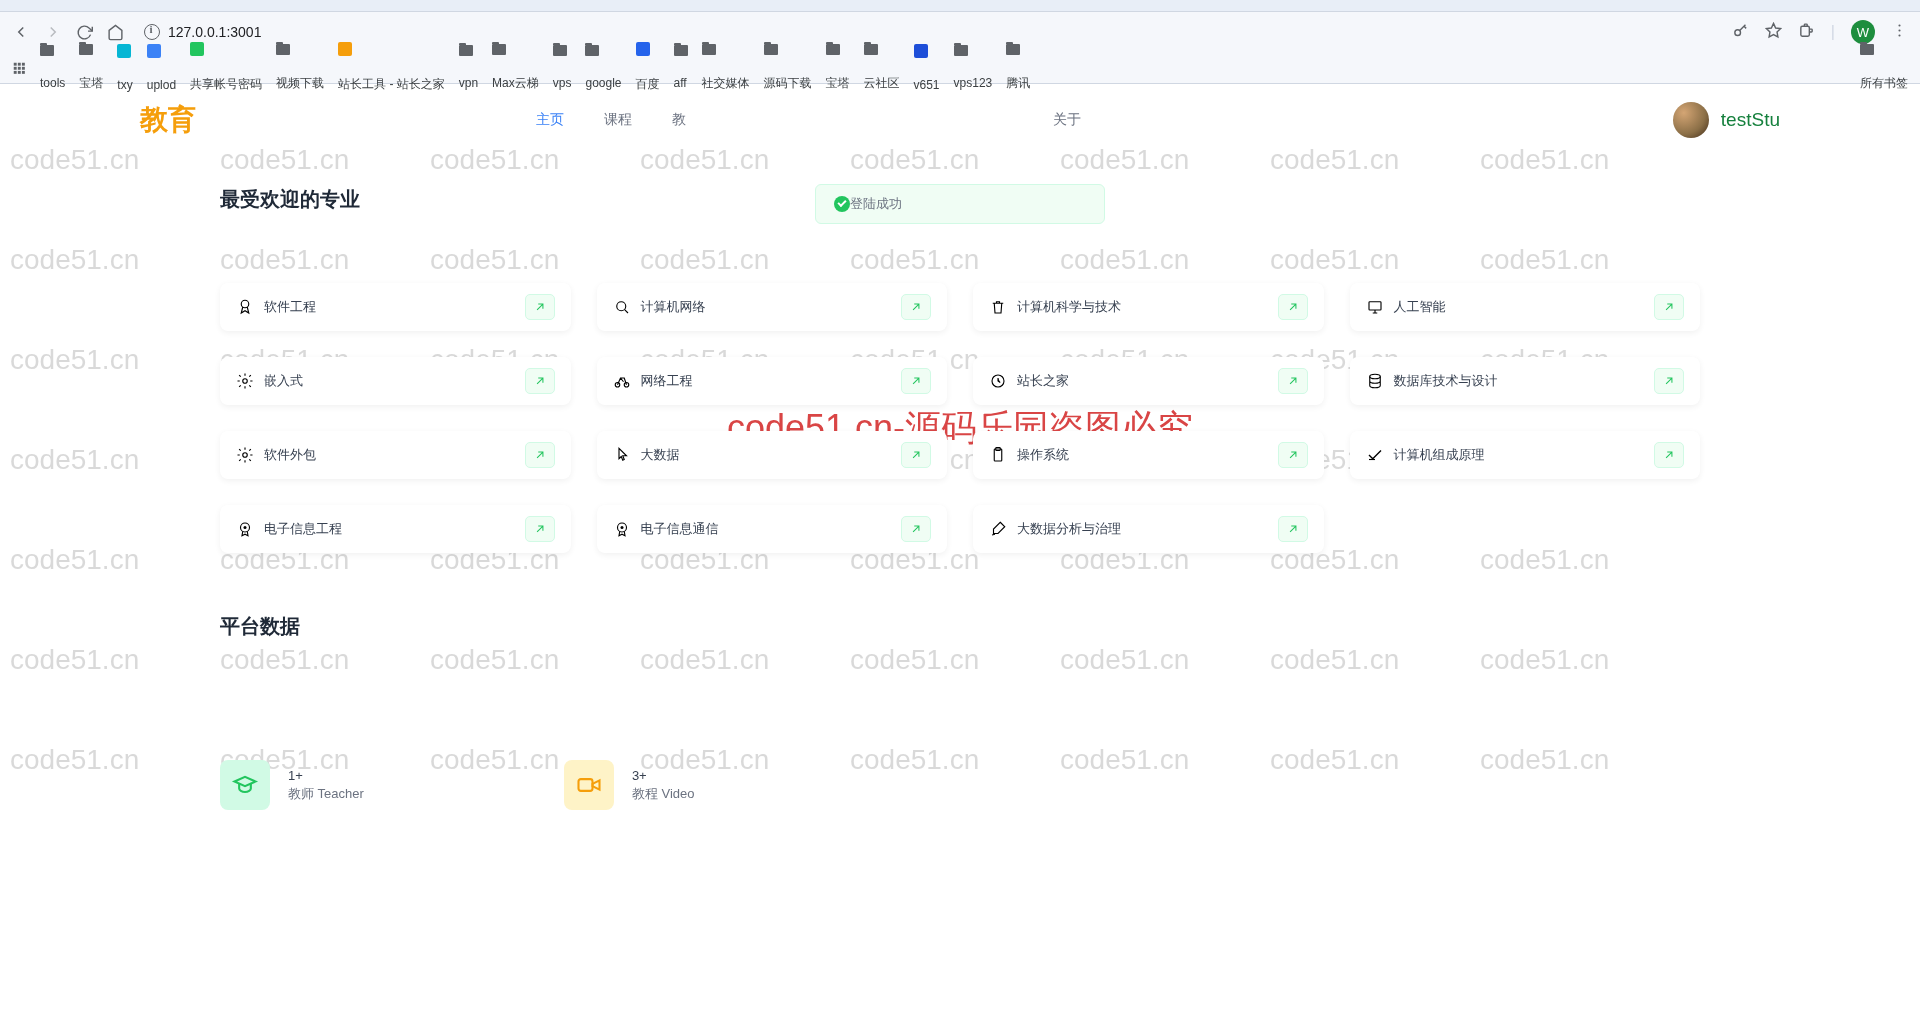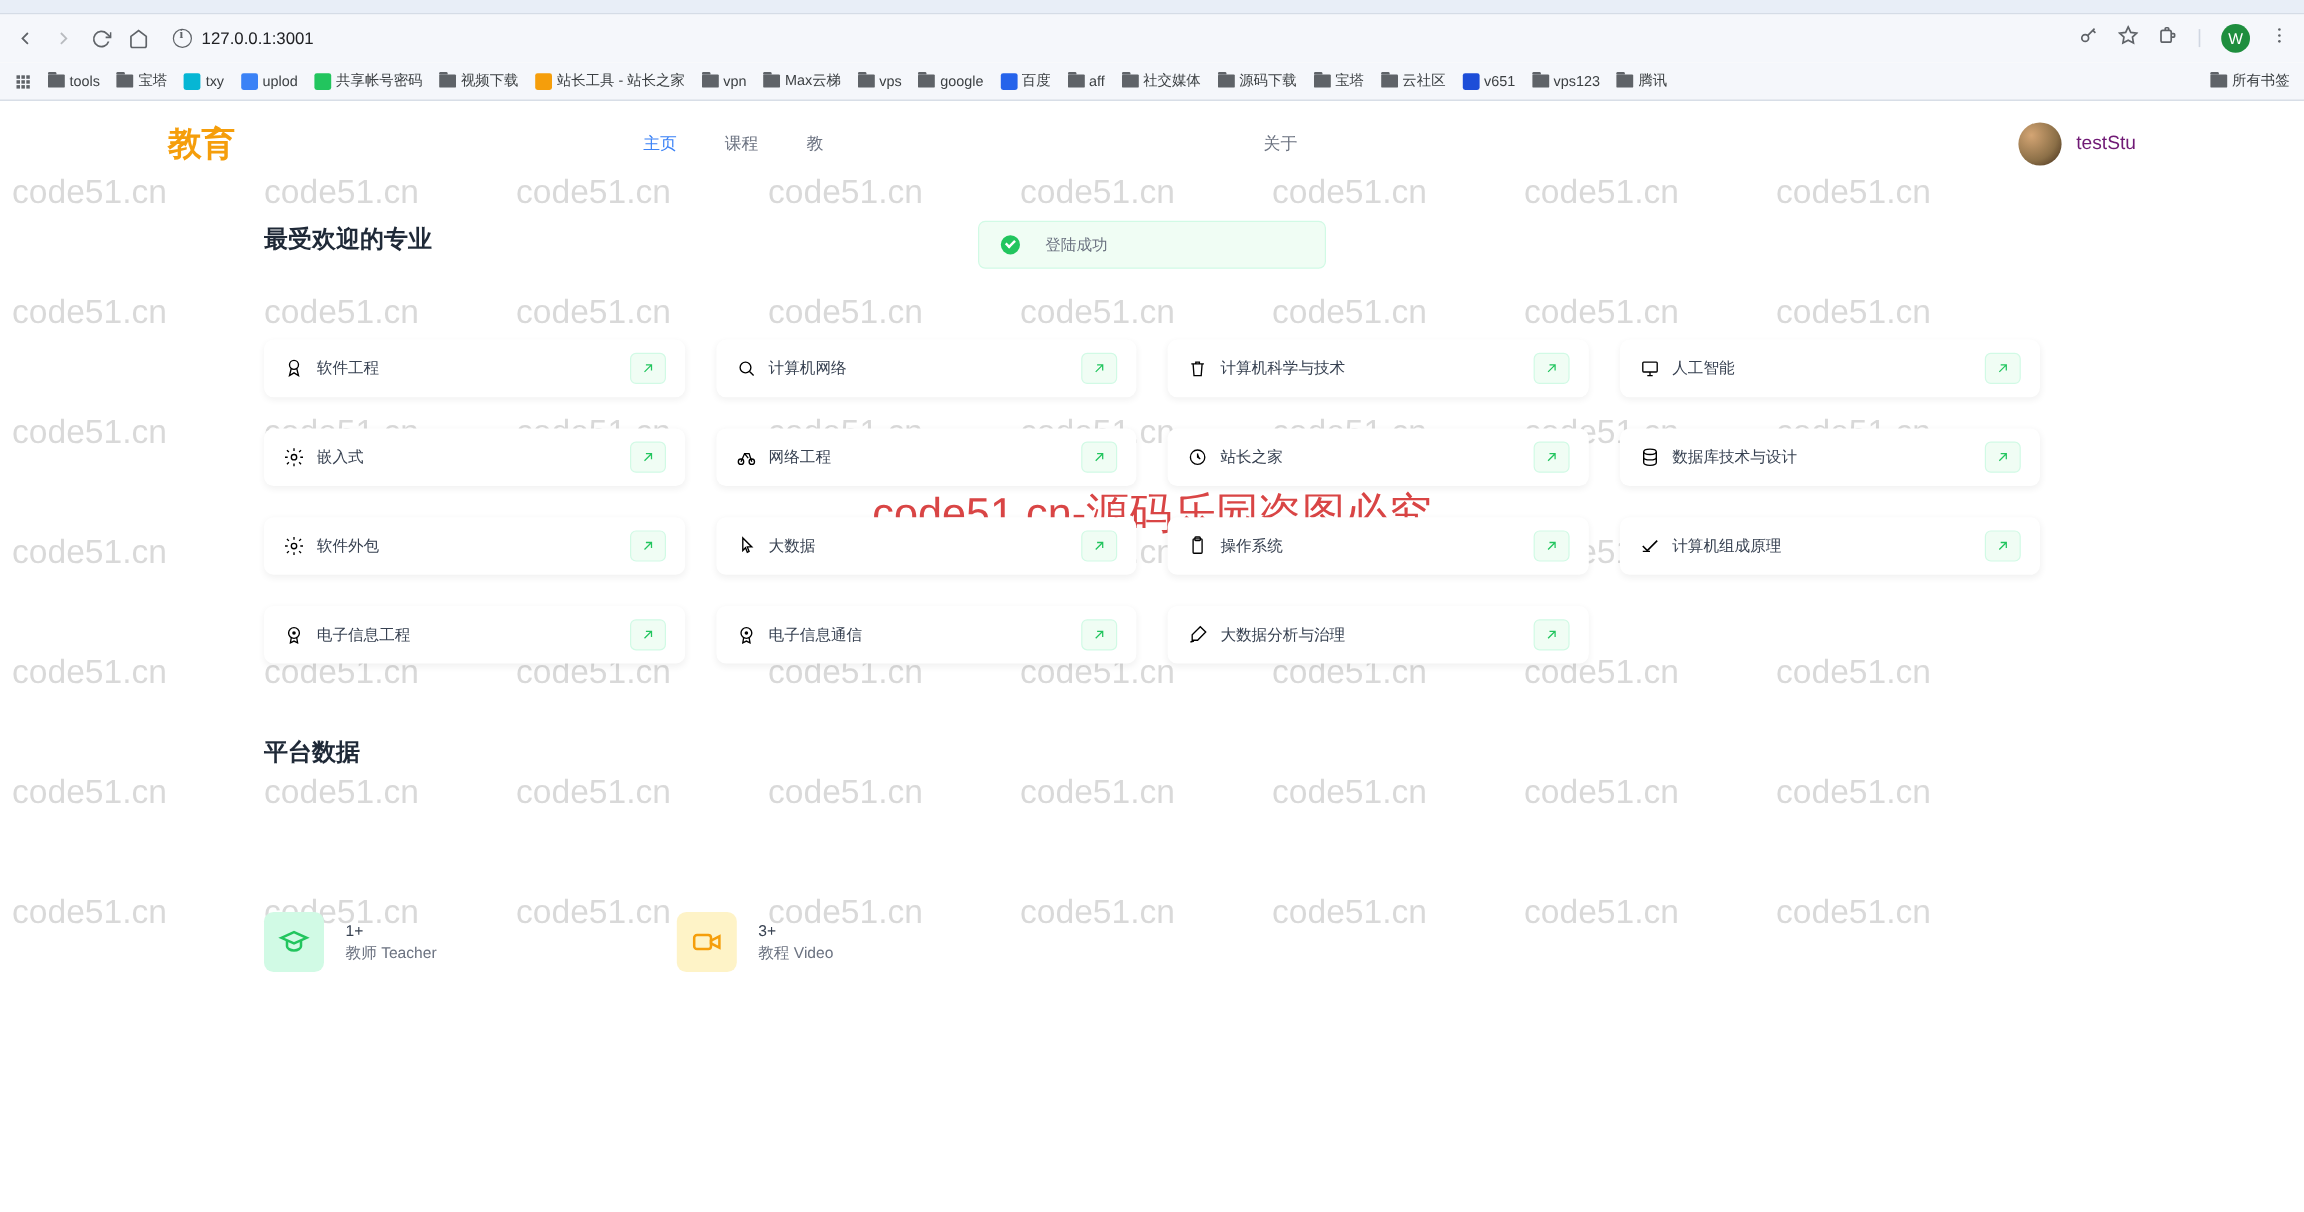--- a/index.html
+++ b/index.html
@@ -10,43 +10,43 @@
 .browser-toolbar { height: 40px; background: #f5f7fb; display: flex; align-items: center; padding: 0 12px; gap: 14px; justify-content: center; }
 .nav-btn { color: #5f6368; cursor: pointer; display: flex; align-items: center; }
 .addr-wrap { display: flex; align-items: center; gap: 8px; margin-left: 6px; }
 .addr-icon { width: 16px; height: 16px; border: 1.5px solid #5f6368; border-radius: 50%; position: relative; }
 .addr-icon::after { content: "i"; position: absolute; top: -2px; left: 4.5px; font-size: 11px; color: #5f6368; font-family: serif; font-weight: bold; }
 .addr-text { color: #202124; font-size: 14px; }
 .toolbar-right { margin-left: auto; display: flex; align-items: center; gap: 16px; color: #5f6368; }
 .avatar-dot { width: 24px; height: 24px; border-radius: 50%; background: #1e8e3e; color: #fff; display: flex; align-items: center; justify-content: center; font-size: 13px; }
 
 .bookmarks-bar { height: 32px; background: #f5f7fb; border-bottom: 1px solid #d0d7e2; display: flex; align-items: center; padding: 0 12px; gap: 14px; font-size: 12px; color: #3c4043; }
-.bm { display: flex; align-items: center; gap: 4px; cursor: pointer; white-space: nowrap; }
+.bm { display: flex; gap: 20px; cursor: pointer; white-space: nowrap; flex-direction: column; }
 .bm-folder { width: 14px; height: 11px; background: #5f6368; border-radius: 1px; position: relative; }
 .bm-folder::before { content: ""; position: absolute; top: -2px; left: 0; width: 7px; height: 2px; background: #5f6368; border-radius: 1px 1px 0 0; }
 .bm-icon { width: 14px; height: 14px; border-radius: 2px; }
 .bm-right { margin-left: auto; }
 
 
 .watermark-layer { position: absolute; top: 84px; left: 0; right: 0; bottom: 0; pointer-events: none; z-index: 0; }
 .wm { position: absolute; color: rgba(120,120,120,0.28); font-size: 28px; font-weight: 400; }
 .wm-center { position: absolute; left: 50%; transform: translateX(-50%); font-size: 36px; color: #d94545; font-weight: 500; white-space: nowrap; }
 
 
 .page { position: relative; z-index: 1; }
 .navbar { height: 72px; display: flex; align-items: center; padding: 0 140px 0 140px; }
 .logo { font-size: 28px; font-weight: 700; color: #f59e0b; }
 .nav-links { display: flex; gap: 40px; margin-left: 340px; text-align: center; }
 .nav-link { font-size: 14px; color: #6b7280; cursor: pointer; }
 .nav-link.active { color: #3b82f6; }
 .nav-right { margin-left: auto; display: flex; align-items: center; gap: 12px; }
 .user-avatar { width: 36px; height: 36px; border-radius: 50%; background: radial-gradient(circle at 30% 30%, #d4a574, #8b6f47 60%, #3d2817); }
-.user-name { font-size: 16px; color: #701a75; }
-
-.toast { position: absolute; top: 100px; left: 50%; transform: translateX(-50%); background: #f0fdf4; border: 1px solid #d1fae5; border-radius: 6px; padding: 10px 18px; display: flex; align-items: center; gap: 21px; min-width: 290px; z-index: 5; }
+.user-name { font-size: 19px; color: #15803d; }
+
+.toast { position: absolute; top: 100px; left: 50%; transform: translateX(-50%); background: #f0fdf4; border: 1px solid #d1fae5; border-radius: 6px; padding: 10px 18px; display: flex; align-items: center; gap: 0; min-width: 290px; z-index: 5; }
 .toast-icon { width: 16px; height: 16px; border-radius: 50%; background: #22c55e; position: relative; }
 .toast-icon::after { content: ""; position: absolute; left: 4px; top: 4px; width: 6px; height: 3px; border-left: 2px solid #fff; border-bottom: 2px solid #fff; transform: rotate(-45deg); }
 .toast-text { color: #6b7280; font-size: 13px; }
 
 .content { padding: 0 220px; }
 .section-title { font-size: 20px; font-weight: 600; color: #1f2937; margin-top: 30px; margin-bottom: 70px; }
 
 .grid { display: grid; grid-template-columns: repeat(4, 1fr); gap: 26px; }
 .card { background: #fff; border-radius: 8px; box-shadow: 0 2px 6px rgba(0,0,0,0.06); padding: 14px 16px; display: flex; align-items: center; gap: 10px; height: 48px; }
 .card-icon { width: 18px; height: 18px; flex-shrink: 0; }

